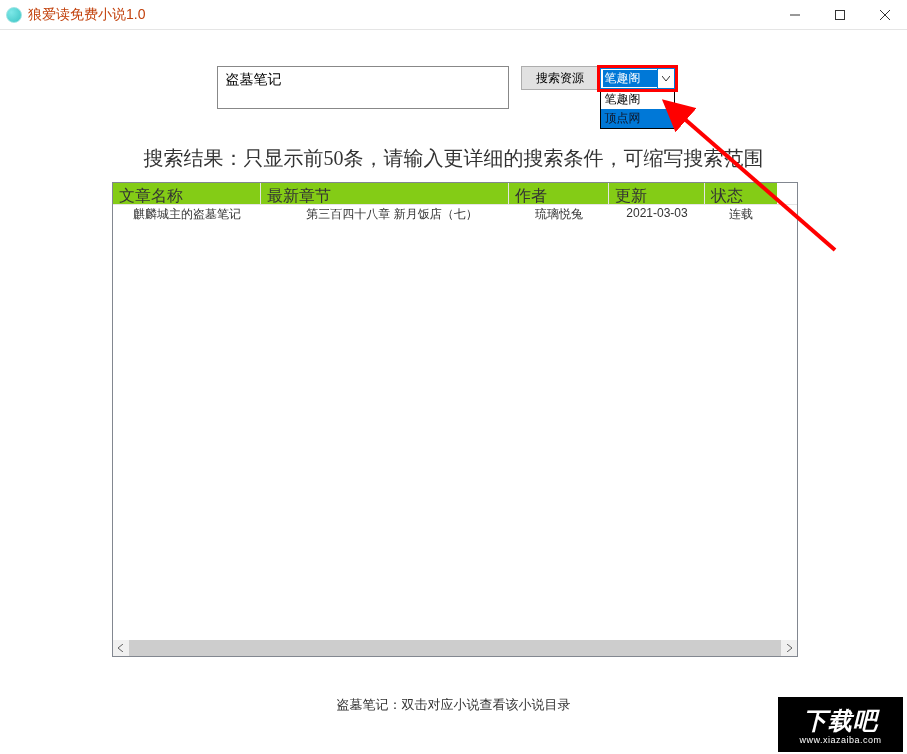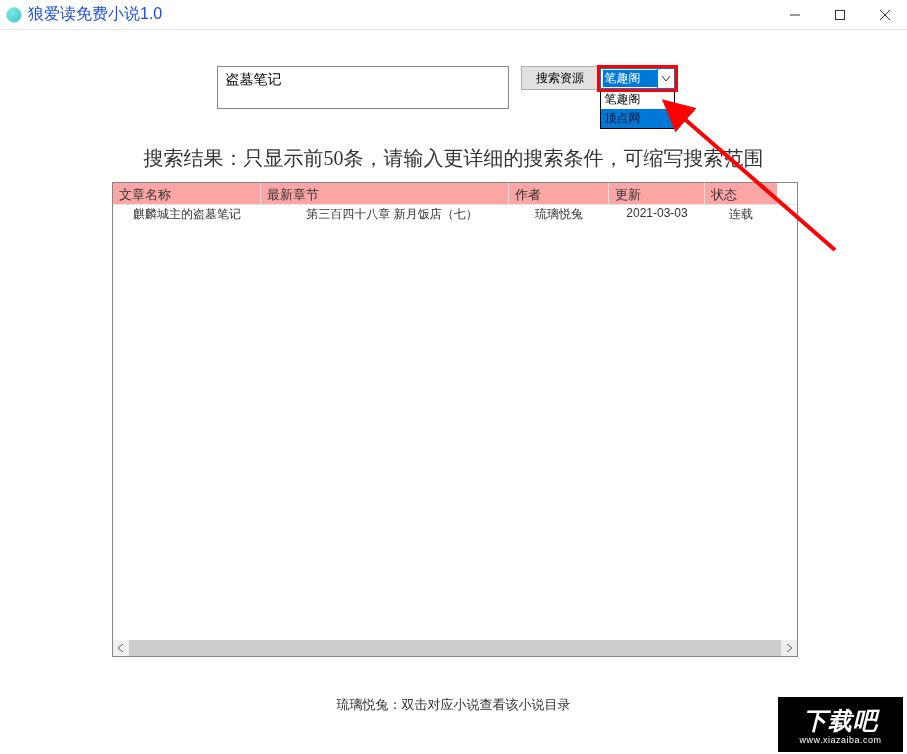--- a/index.html
+++ b/index.html
@@ -27,22 +27,22 @@
     }
     .app-icon {
       width: 16px;
       height: 16px;
       margin-right: 6px;
       border-radius: 50%;
       background: radial-gradient(circle at 30% 30%, #7de8e8, #3cc4c4);
       border: 1px solid #9de4e4;
     }
     .title-text {
-      font-size: 16px;
-      color: #1d4ed8;
+      font-size: 14px;
+      color: #c2410c;
     }
     .win-controls {
       position: absolute;
       right: 0;
       top: 0;
       display: flex;
       height: 30px;
     }
     .win-btn {
       width: 45px;
@@ -181,24 +181,24 @@
       background: #fff;
     }
     .table-header {
       display: flex;
       height: 22px;
       background: #fff;
       border-bottom: 1px solid #e5e5e5;
     }
     .th-cell {
       padding: 3px 6px;
-      font-size: 13px;
+      font-size: 16px;
       color: #333;
       border-right: 1px solid #e5e5e5;
-      background: #fca5a5;
+      background: #84cc16;
     }
     .col-title { width: 148px; }
     .col-chapter { width: 248px; }
     .col-author { width: 100px; }
     .col-update { width: 96px; }
     .col-status { width: 72px; border-right: none;}
     .table-body {
       position: relative;
       height: 437px;
       overflow: hidden;
@@ -379,20 +379,20 @@
         <div class="scroll-thumb"></div>
       </div>
       <div class="scroll-arrow">
         <svg width="6" height="8" viewBox="0 0 6 8">
             <path d="M1 0 L6 4 L1 8" fill="none" stroke="#606060" stroke-width="1"></path>
           </svg>
       </div>
     </div>
   </div>
 
-  <div class="bottom-hint">琉璃悦兔：双击对应小说查看该小说目录</div>
+  <div class="bottom-hint">盗墓笔记：双击对应小说查看该小说目录</div>
 
   <div class="watermark">
     <div class="wm-big">下载吧</div>
     <div class="wm-small">www.xiazaiba.com</div>
   </div>
 
 </div>
 
 </body></html>

